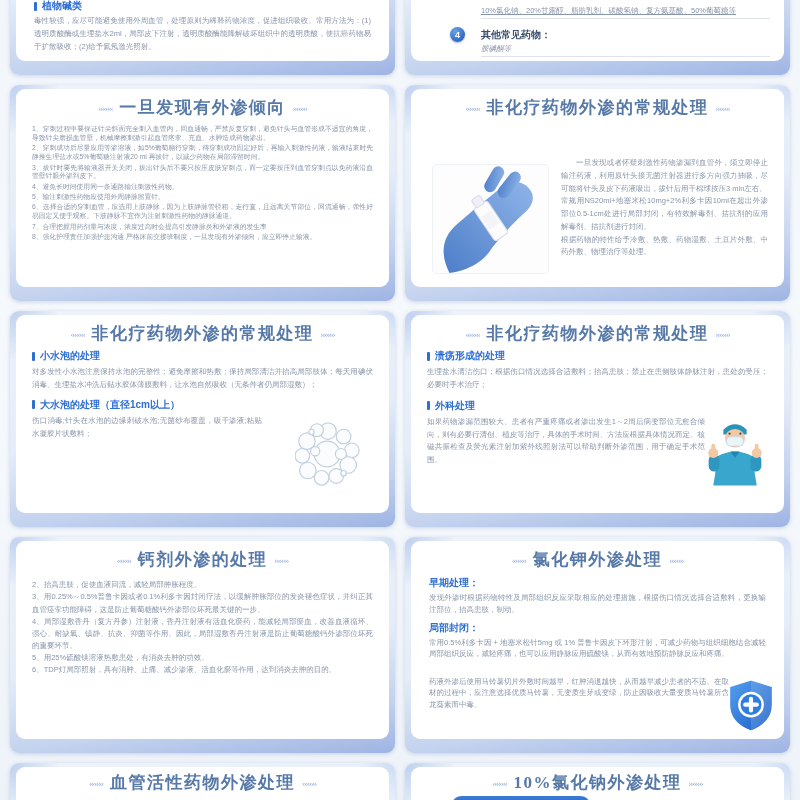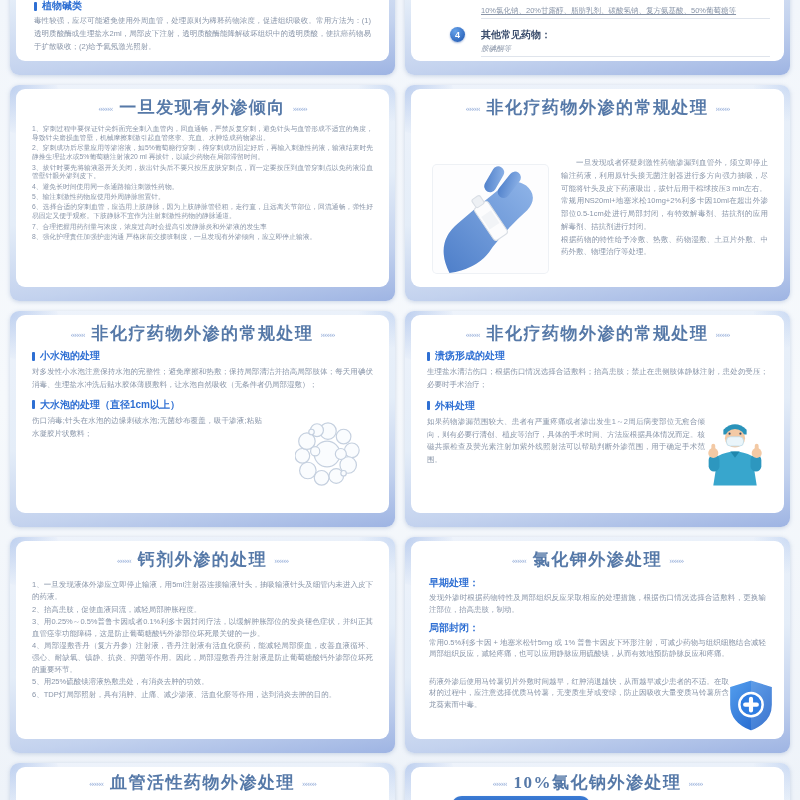--- a/index.html
+++ b/index.html
@@ -200,21 +200,20 @@
     </div>
 
     <div class="slide">
       <div class="panel">
         <div class="title-row">
           <span class="marks">««««</span>
           <div class="title">钙剂外渗的处理</div>
           <span class="marks">»»»»</span>
         </div>
         <div class="listC" style="padding:6px 16px 0 16px;">
-          <p>1、一旦发现液体外渗应立即停止输液，用5ml注射器连接输液针头，抽吸输液针头及细管内未进入皮下的药液。</p>
           <p>2、抬高患肢，促使血液回流，减轻局部肿胀程度。</p>
           <p>3、用0.25%～0.5%普鲁卡因或者0.1%利多卡因封闭疗法，以缓解肿胀部位的发炎褪色症状，并纠正其血管痉挛功能障碍，这是防止葡萄糖酸钙外渗部位坏死最关键的一步。</p>
           <p>4、局部湿敷香丹（复方丹参）注射液，香丹注射液有活血化瘀药，能减轻局部瘀血，改善血液循环、强心、耐缺氧、镇静、抗炎、抑菌等作用。因此，局部湿敷香丹注射液是防止葡萄糖酸钙外渗部位坏死的重要环节。</p>
           <p>5、用25%硫酸镁溶液热敷患处，有消炎去肿的功效。</p>
           <p>6、TDP灯局部照射，具有消肿、止痛、减少渗液、活血化瘀等作用，达到消炎去肿的目的。</p>
         </div>
       </div>
     </div>
 
     <div class="slide">

